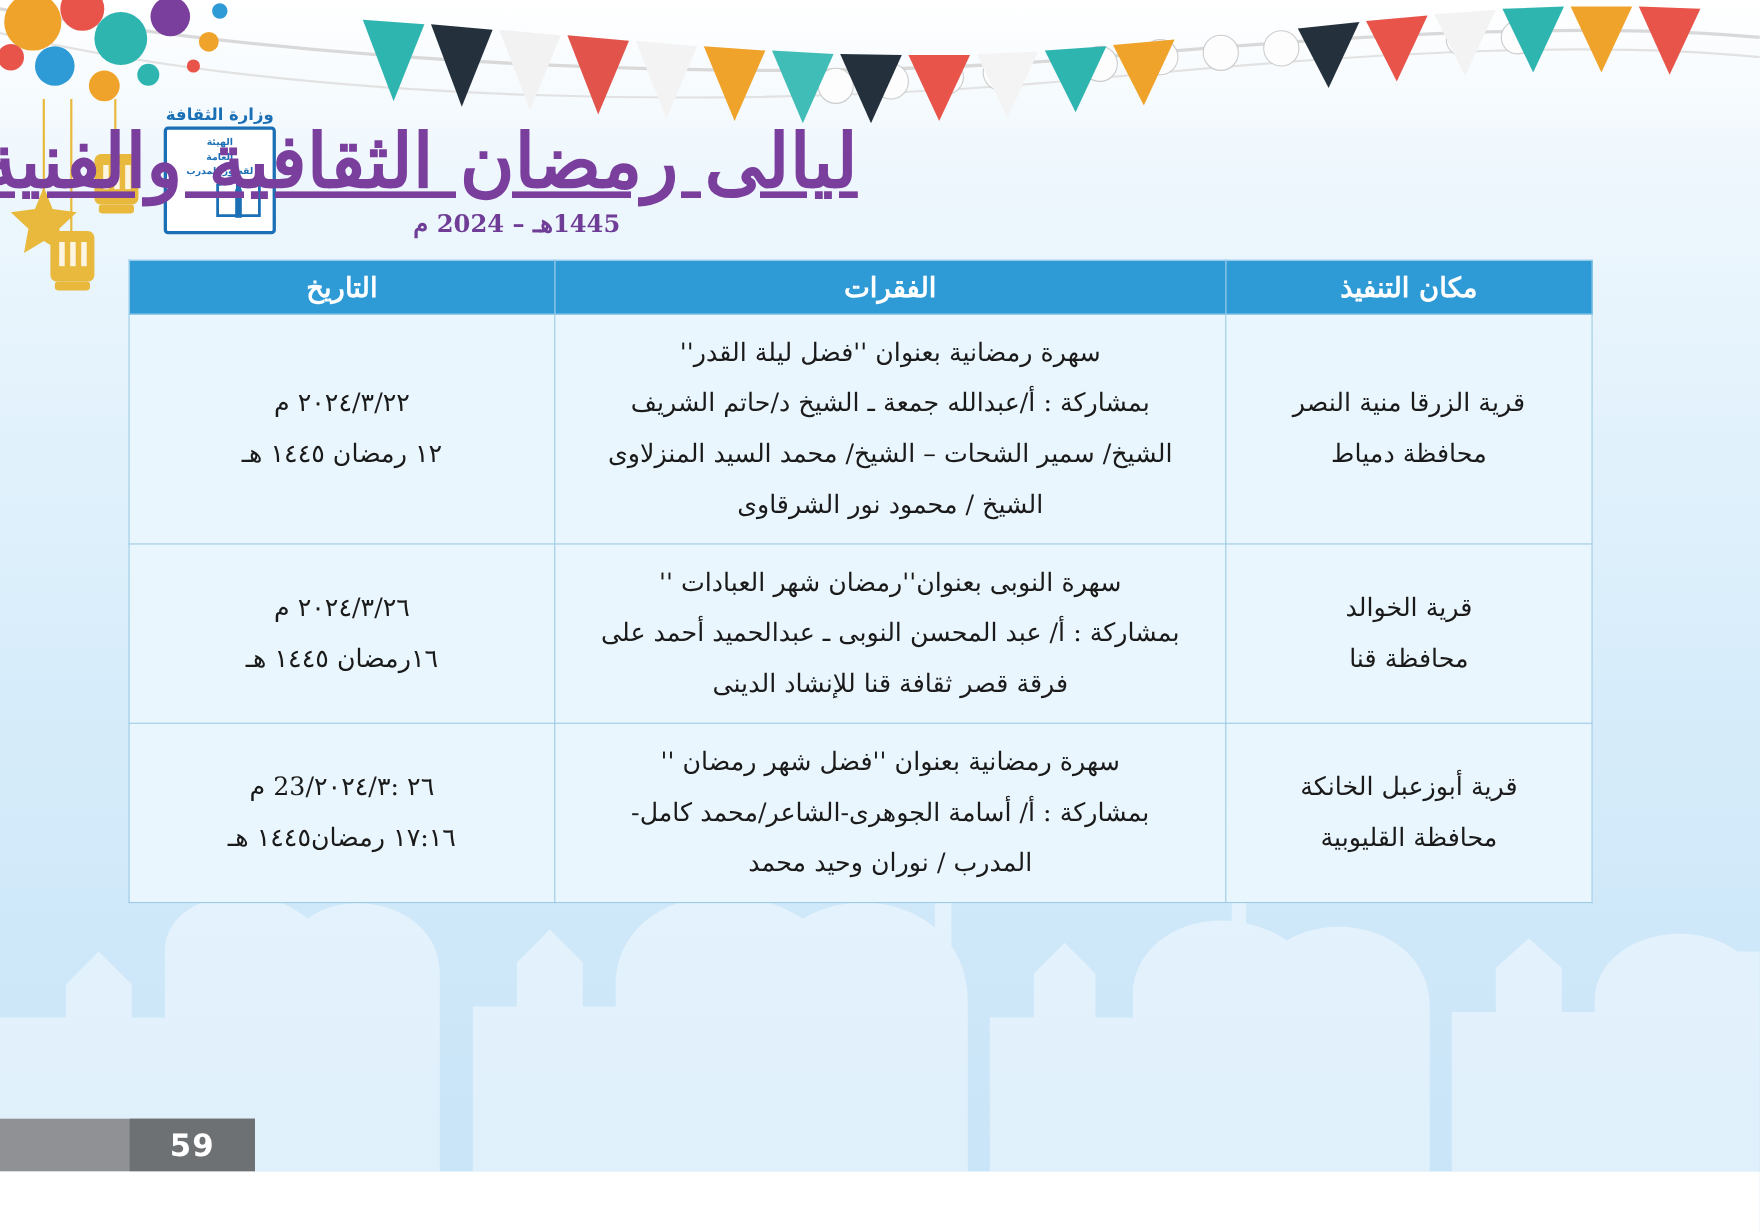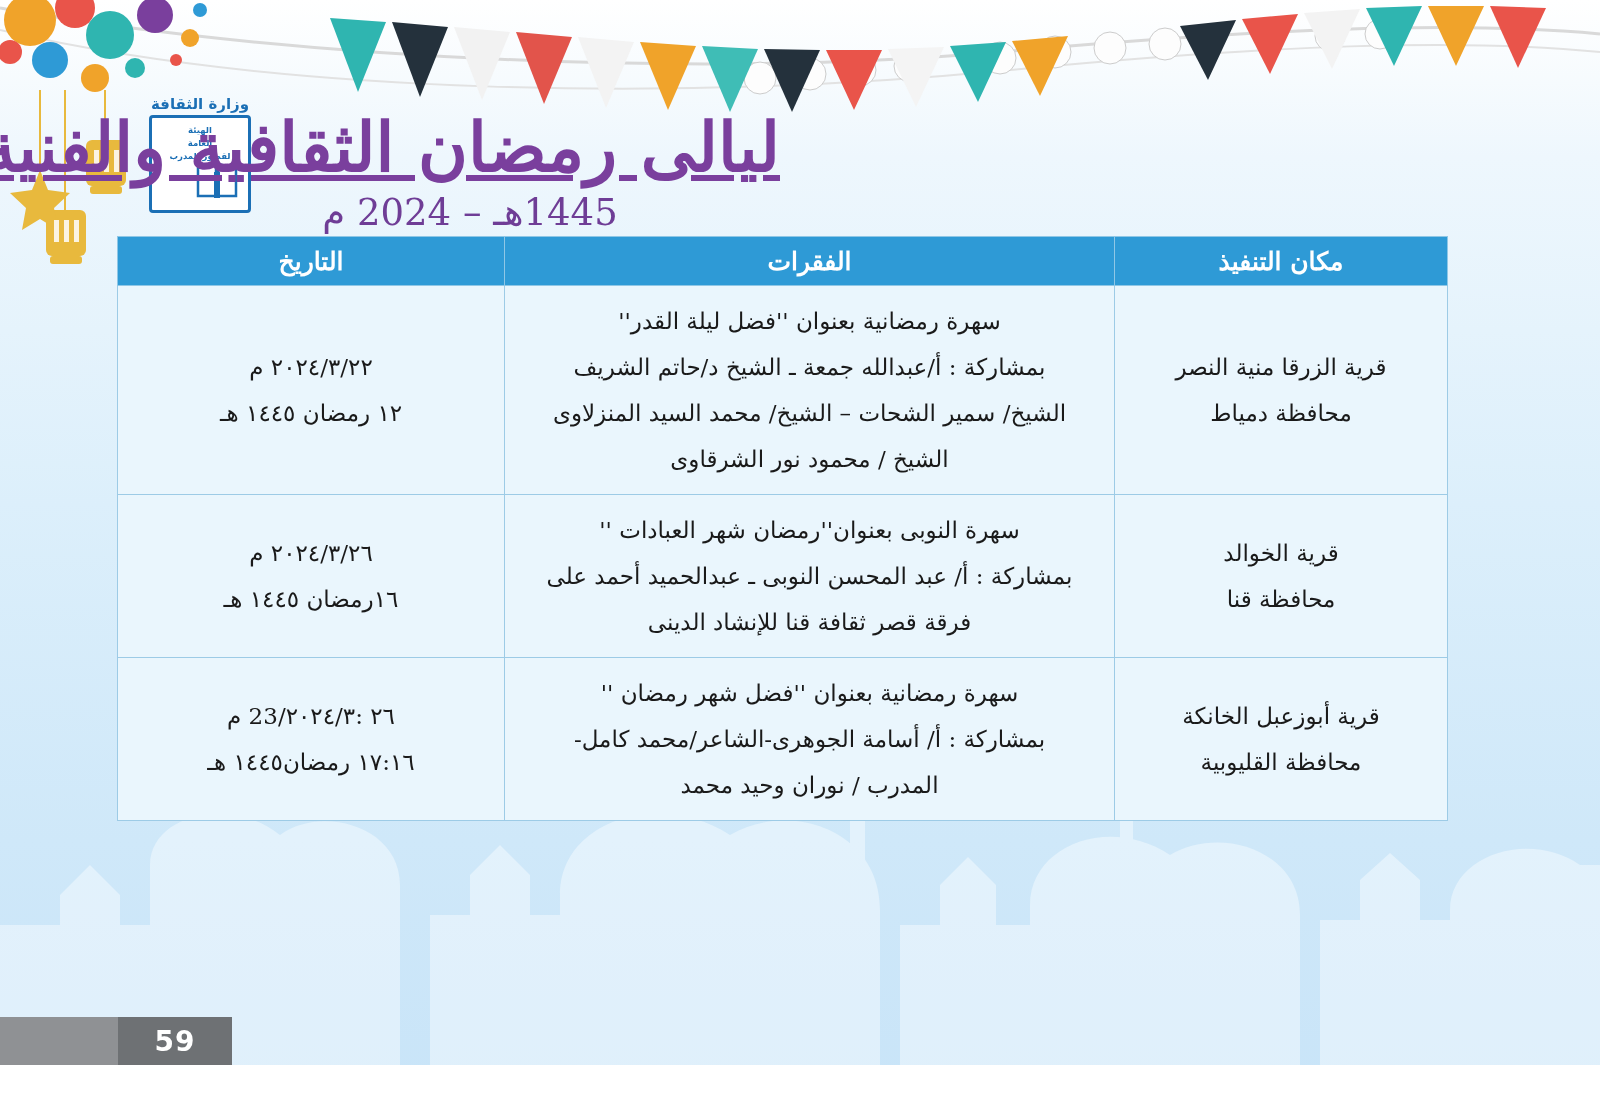--- a/index.html
+++ b/index.html
@@ -76,22 +76,22 @@
     font-weight: bold;
     color: #7a3f9d;
     letter-spacing: 0px;
     line-height: 1.1;
     white-space: nowrap;
     text-decoration: underline;
   }
   .title-sub {
     margin-top: 6px;
     font-family: "DejaVu Serif", "Liberation Serif", serif;
-    font-size: 37px;
-    font-weight: normal;
+    font-size: 22px;
+    font-weight: bold;
     color: #6f3d96;
     white-space: nowrap;
   }
 
   
   .logo-wrap {
     position: absolute;
     top: 95px;
     left: 130px;
     width: 140px;

